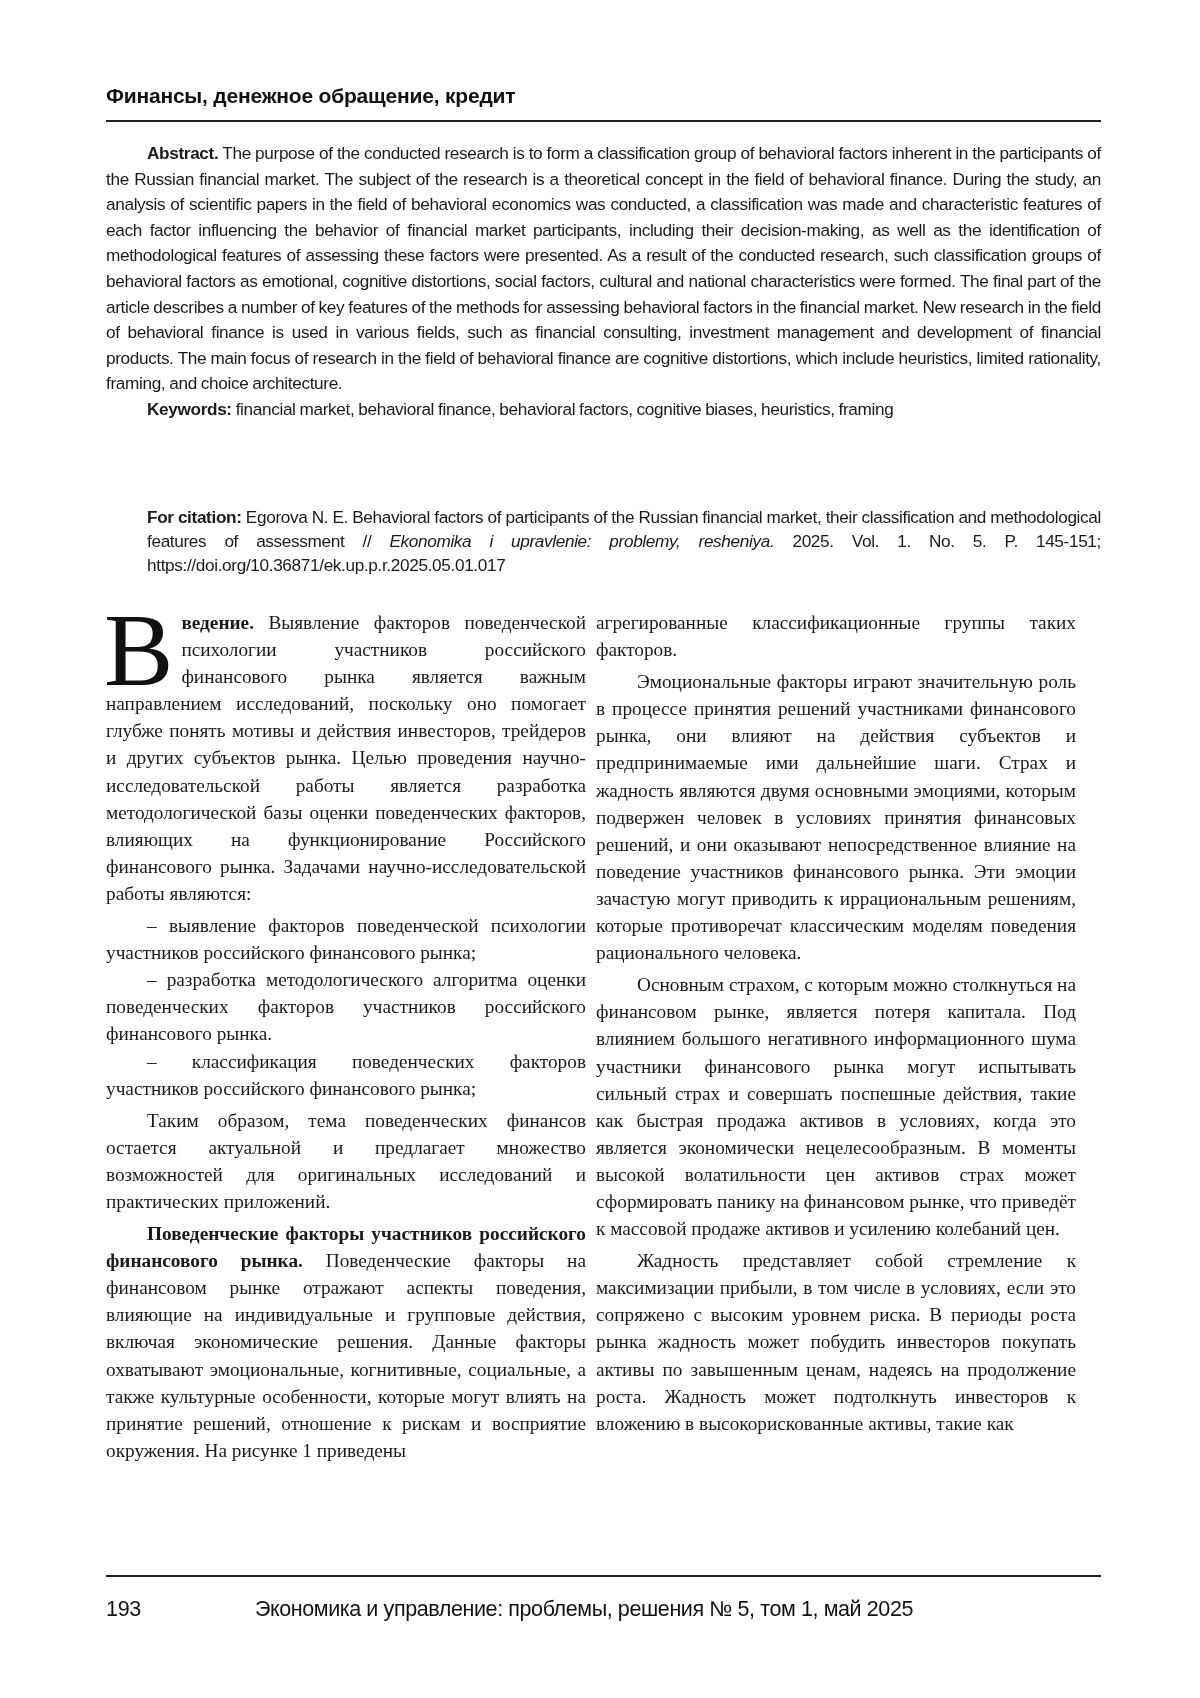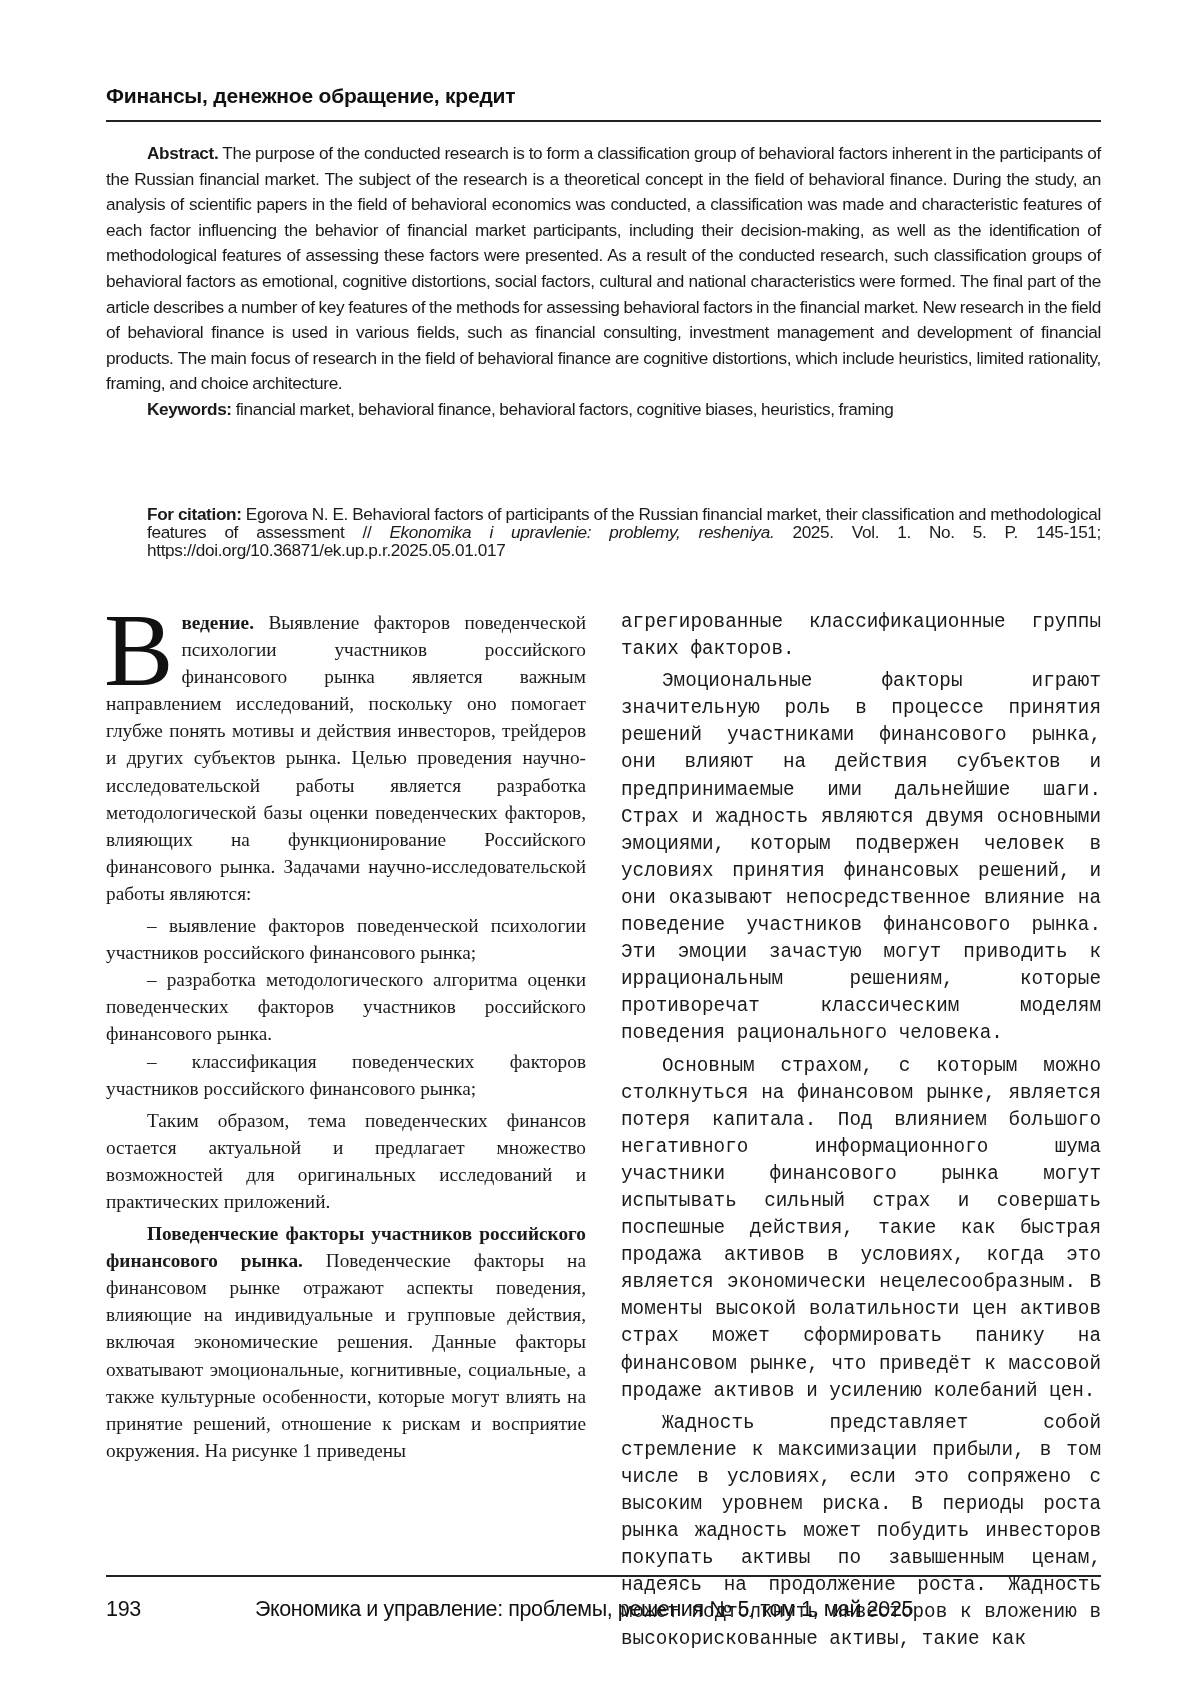--- a/index.html
+++ b/index.html
@@ -20,33 +20,33 @@
     position: absolute; left: 106px; top: 141px; width: 995px;
     font-family: "Liberation Sans", sans-serif; font-size: 17.2px;
     line-height: 25.6px; text-align: justify; color: #1a1a1a; letter-spacing: -0.35px;
     word-spacing: -0.5px;
   }
   .abstract-block p { margin: 0; text-indent: 41px; }
   .abstract-block .lead { font-weight: bold; }
 
   .citation-block {
     position: absolute; left: 147px; top: 505px; width: 954px;
-    font-family: "Liberation Sans", sans-serif; font-size: 17.2px; line-height: 18px;
+    font-family: "Liberation Sans", sans-serif; font-size: 17.2px; line-height: 24px;
     text-align: justify; color: #1a1a1a; letter-spacing: -0.35px; word-spacing: -0.5px;
   }
   .citation-block .lead { font-weight: bold; }
   .citation-block .journal { font-style: italic; }
 
   .col {
     position: absolute; top: 609px; width: 480px;
     font-family: "Liberation Serif", serif; font-size: 19.3px; line-height: 27.1px;
     text-align: justify; color: #1a1a1a;
   }
   .col-left { left: 106px; }
-  .col-right { left: 621px; font-family: Liberation Mono, monospace; }
+  .col-right { left: 596px; }
   .col p { margin: 0; text-indent: 41px; }
   .col p.noindent { text-indent: 0; }
   .col p.gap { margin-top: 5px; }
   .dropcap {
     float: left; font-family: "Liberation Serif", serif; font-size: 104px; line-height: 78px;
     margin: 2px 8px 0 -2px; height: 78px; font-weight: normal; color: #111;
   }
   .bold-run { font-weight: bold; }
 
   .foot-rule {

